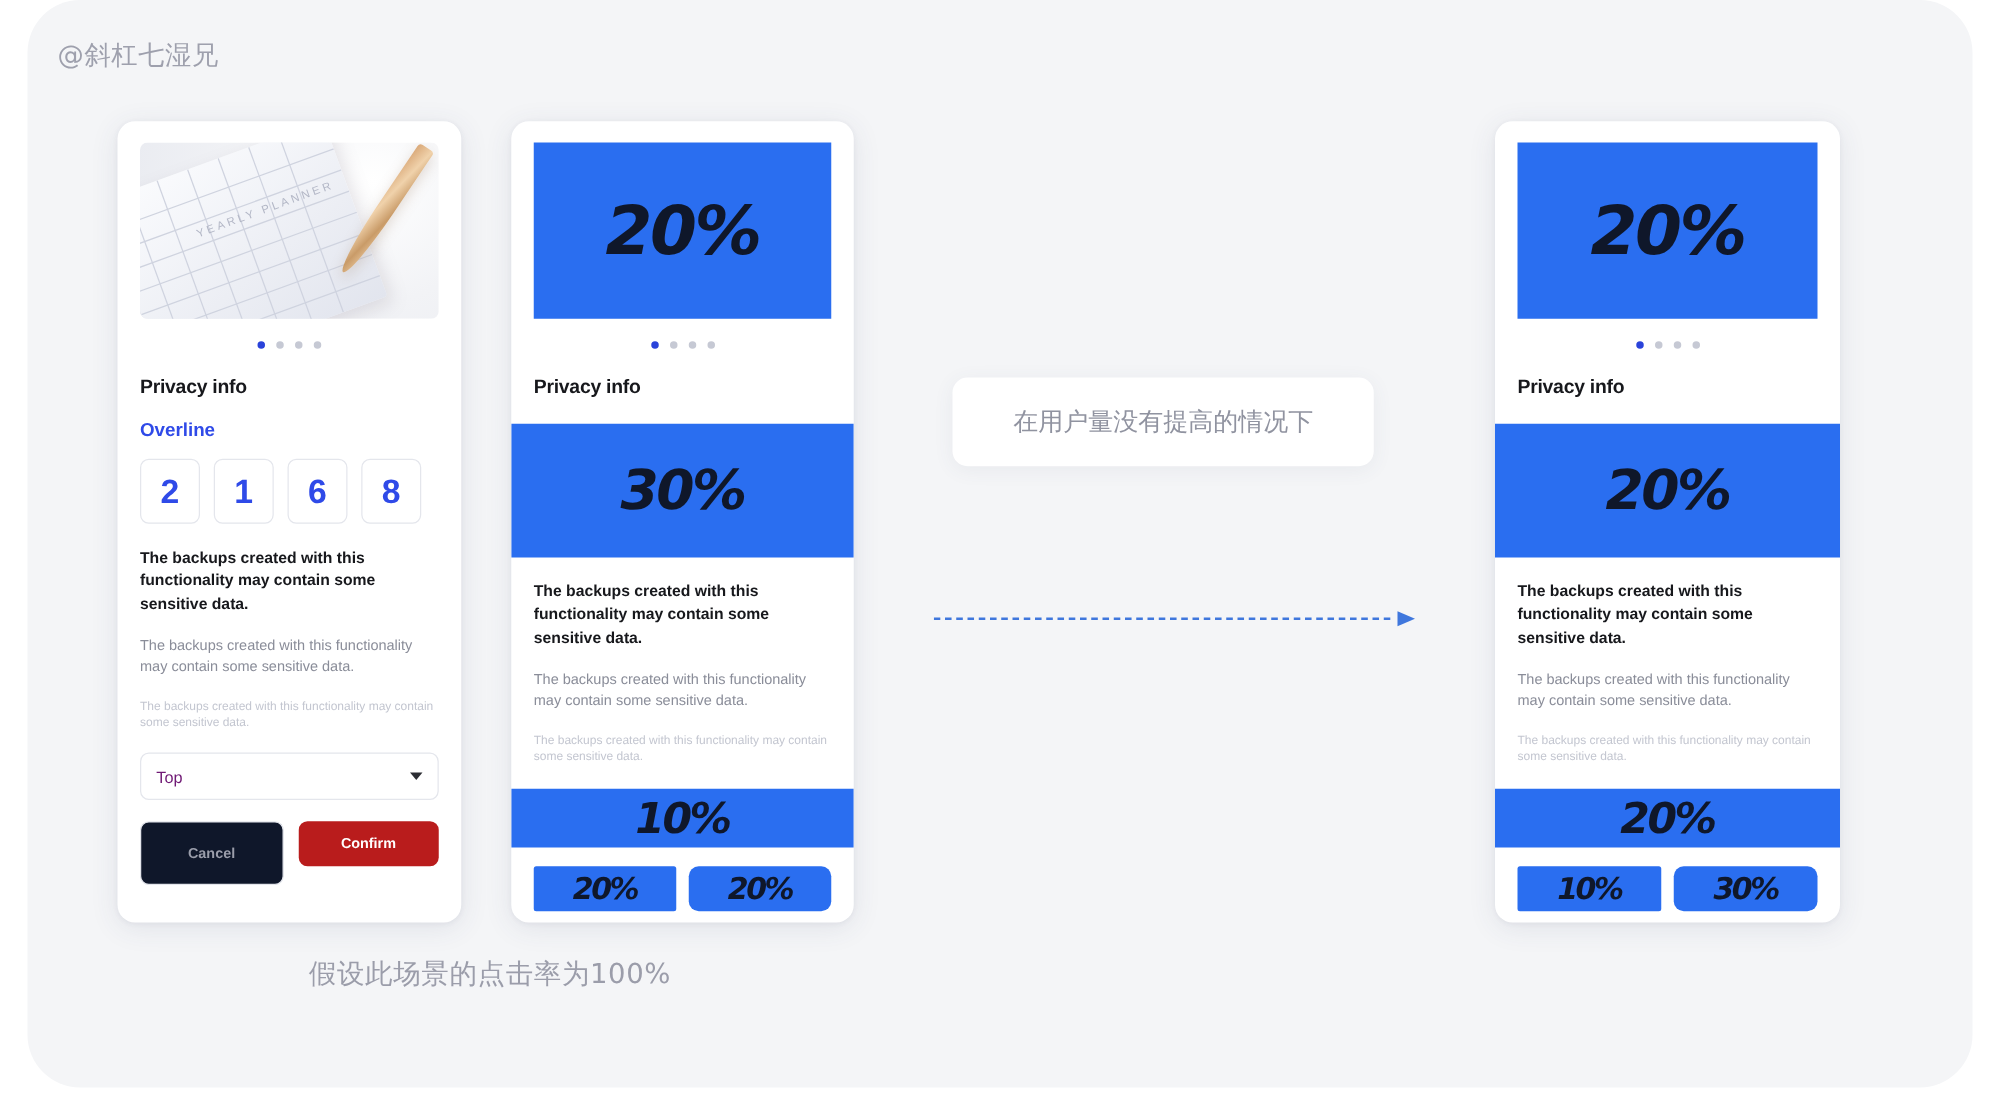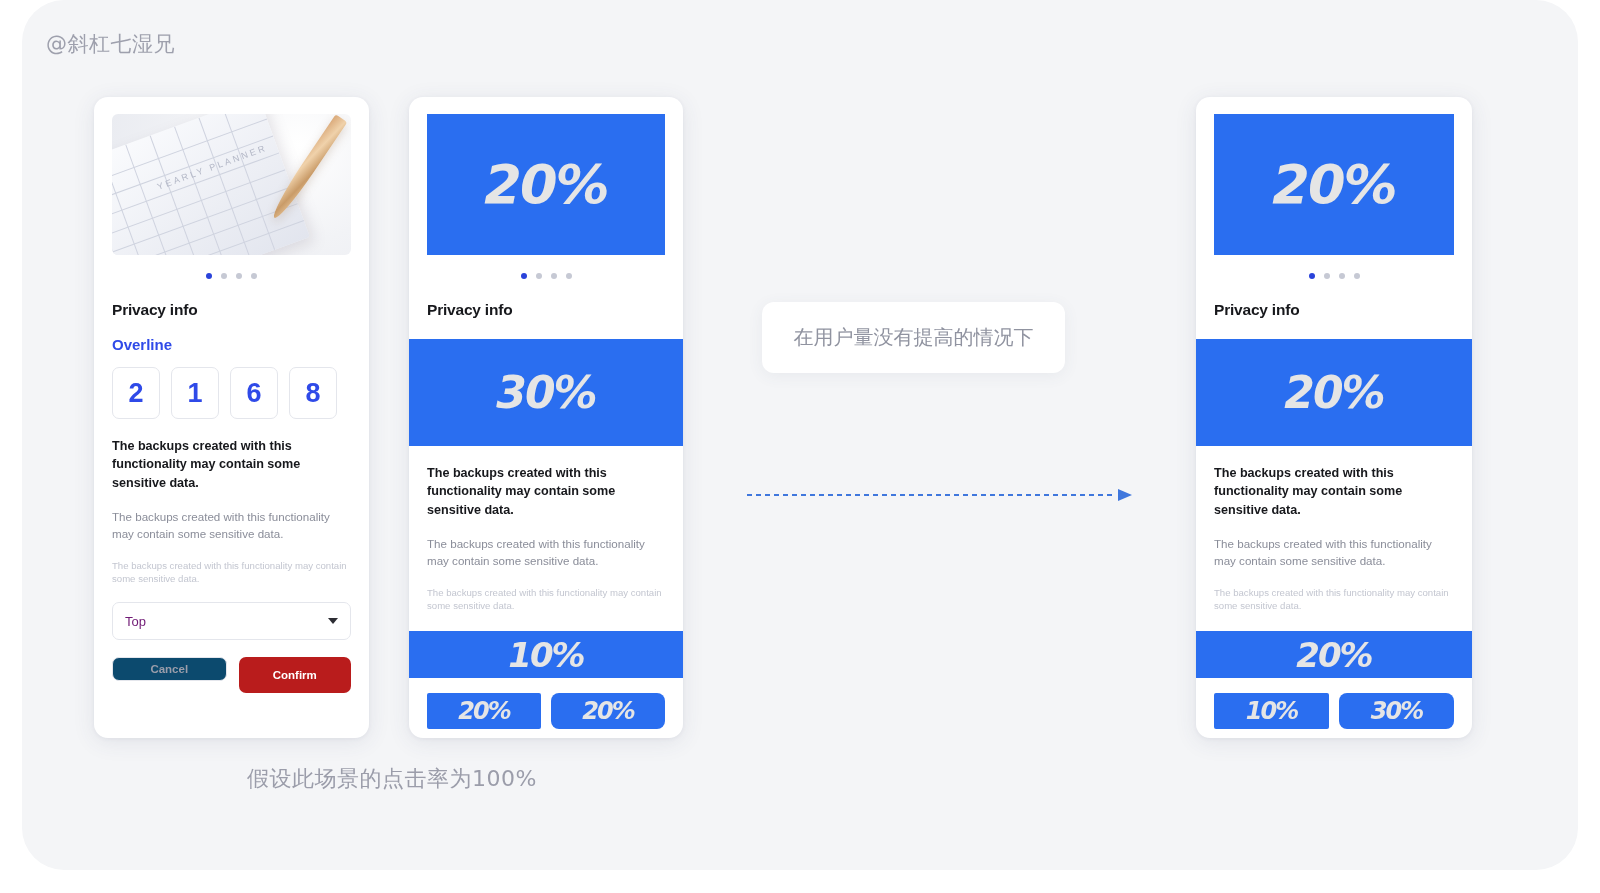--- a/index.html
+++ b/index.html
@@ -72,21 +72,21 @@
     box-shadow: 2px 4px 10px rgba(150,120,90,0.25);
   }
 
   .hero-pct {
     margin: 17px 18px 0 18px;
     height: 141px;
     background: #2a6ef0;
     display: flex; align-items: center; justify-content: center;
   }
   .pct-text {
-    color: #e5e5e5;
+    color: #0f172a;
     font-weight: bold;
     font-style: italic;
     font-family: "DejaVu Sans", sans-serif;
     letter-spacing: -2px;
     text-align: right;
   }
   .hero-pct .pct-text { font-size: 54px; }
 
   .dots { display: flex; justify-content: center; gap: 9px; margin-top: 18px; }
   .dot { width: 6px; height: 6px; border-radius: 50%; background: #c6c9d4; }
@@ -140,21 +140,21 @@
     background: #2a6ef0;
     display: flex; align-items: center; justify-content: center;
   }
   .pill.sharp { border-radius: 2px; }
   .pill.round { border-radius: 8px; }
   .pill .pct-text { font-size: 24px; }
 
   
   .note-box {
     position: absolute; left: 740px; top: 302px;
-    width: 303px; height: 71px;
+    width: 337px; height: 71px;
     background: #ffffff; border-radius: 12px;
     box-shadow: 0 3px 16px rgba(70,80,120,0.07);
     display: flex; align-items: center; justify-content: center;
     font-size: 20px; color: #9093a0;
     font-family: Liberation Sans, sans-serif;
   }
   .arrow-group { position: absolute; left: 720px; top: 478px; width: 390px; }
   .arrow-label {
     text-align: center; font-size: 18.5px; color: #4a7de0;
     font-family: "DejaVu Sans", sans-serif; letter-spacing: 1px;
@@ -235,21 +235,21 @@
     <div class="body-strong">The backups created with this functionality may contain some sensitive data.</div>
     <div class="body-mid">The backups created with this functionality may contain some sensitive data.</div>
     <div class="body-faint">The backups created with this functionality may contain some sensitive data.</div>
 
     <div style="margin:16px 18px 0 18px; height:38px; border:1px solid #e4e6ec; border-radius:7px; display:flex; align-items:center; justify-content:space-between; padding:0 12px;">
       <span style="font-size:13px; color:#701a75;">Top</span>
       <span style="width:0;height:0;border-left:5px solid transparent;border-right:5px solid transparent;border-top:6px solid #2c2d33;"></span>
     </div>
 
     <div style="display:flex; gap:12px; margin:17px 18px 0 18px;">
-      <button style="flex:1; height:24px; border:1px solid #e4e6ec; border-radius:7px; background:#0c4a6e; color:#9a9daa; font-size:11.5px; font-weight:bold; font-family:'Liberation Sans',sans-serif; cursor:pointer;text-align:center;">Cancel</button>
+      <button style="flex:1; height:51px; border:1px solid #e4e6ec; border-radius:7px; background:#0f172a; color:#9a9daa; font-size:11.5px; font-weight:bold; font-family:'Liberation Sans',sans-serif; cursor:pointer;text-align:center;">Cancel</button>
       <button style="flex:1; height:36px; border:none; border-radius:7px; background:#b91c1c; color:#fff; font-size:11.5px; font-weight:bold; font-family:'Liberation Sans',sans-serif; cursor:pointer;">Confirm</button>
     </div>
   </div>
 
   <div class="card" id="card-2">
     <div class="hero-pct">
       <span class="pct-text">20%</span>
     </div>
 
     <div class="dots">

